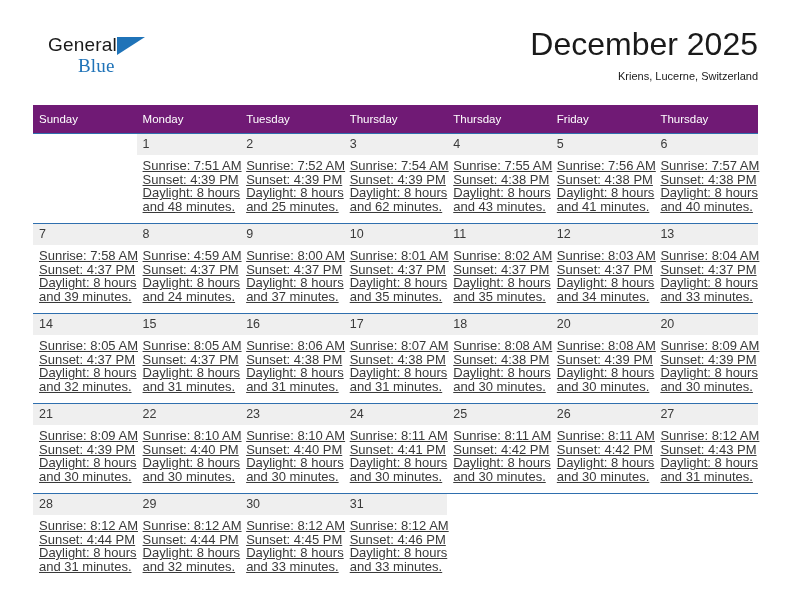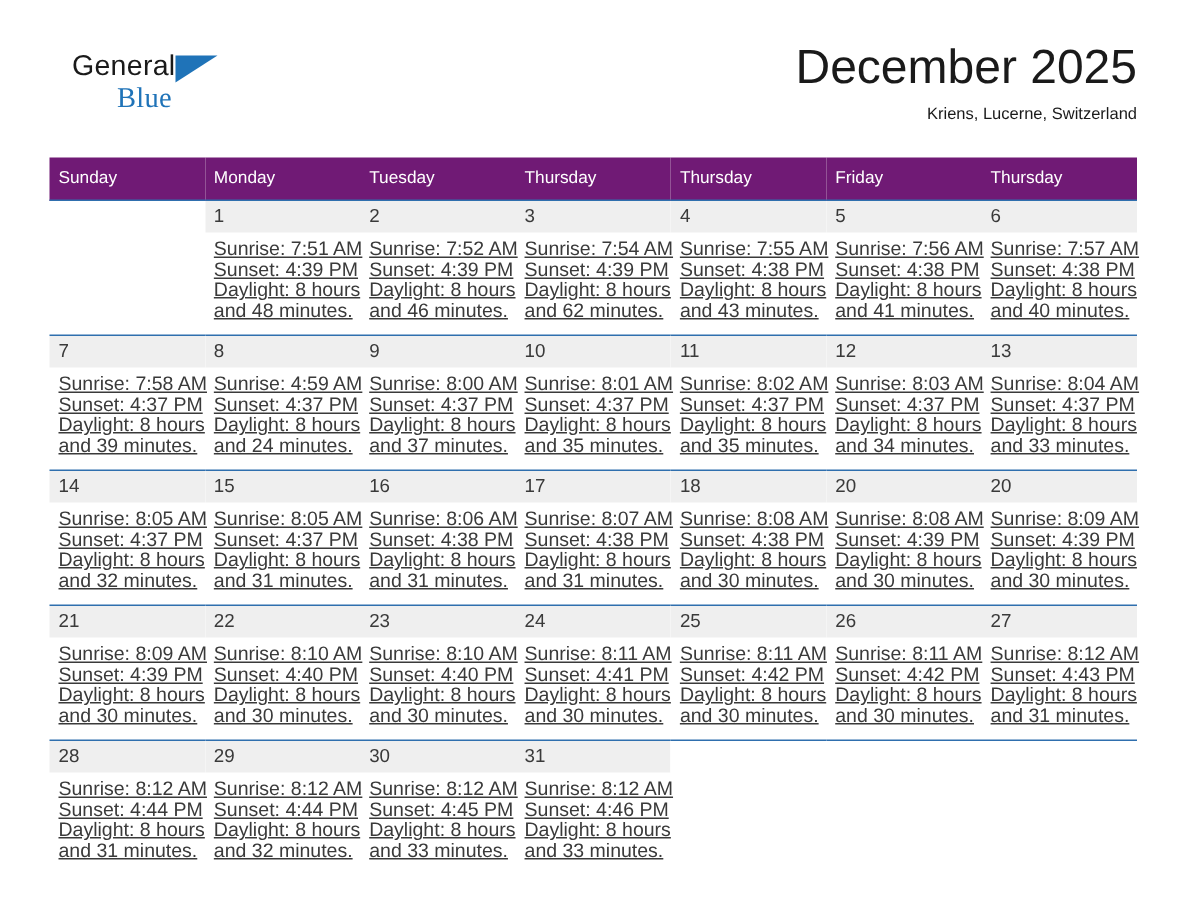--- a/index.html
+++ b/index.html
@@ -199,21 +199,21 @@
                 <div>Daylight: 8 hours</div>
                 <div>and 48 minutes.</div>
               </div>
             </td>
             <td class="daycell">
               <div class="daynum">2</div>
               <div class="info">
                 <div>Sunrise: 7:52 AM</div>
                 <div>Sunset: 4:39 PM</div>
                 <div>Daylight: 8 hours</div>
-                <div>and 46 minutes.</div>
+                <div>and 25 minutes.</div>
               </div>
             </td>
             <td class="daycell">
               <div class="daynum">3</div>
               <div class="info">
                 <div>Sunrise: 7:54 AM</div>
                 <div>Sunset: 4:39 PM</div>
                 <div>Daylight: 8 hours</div>
                 <div>and 62 minutes.</div>
               </div>

